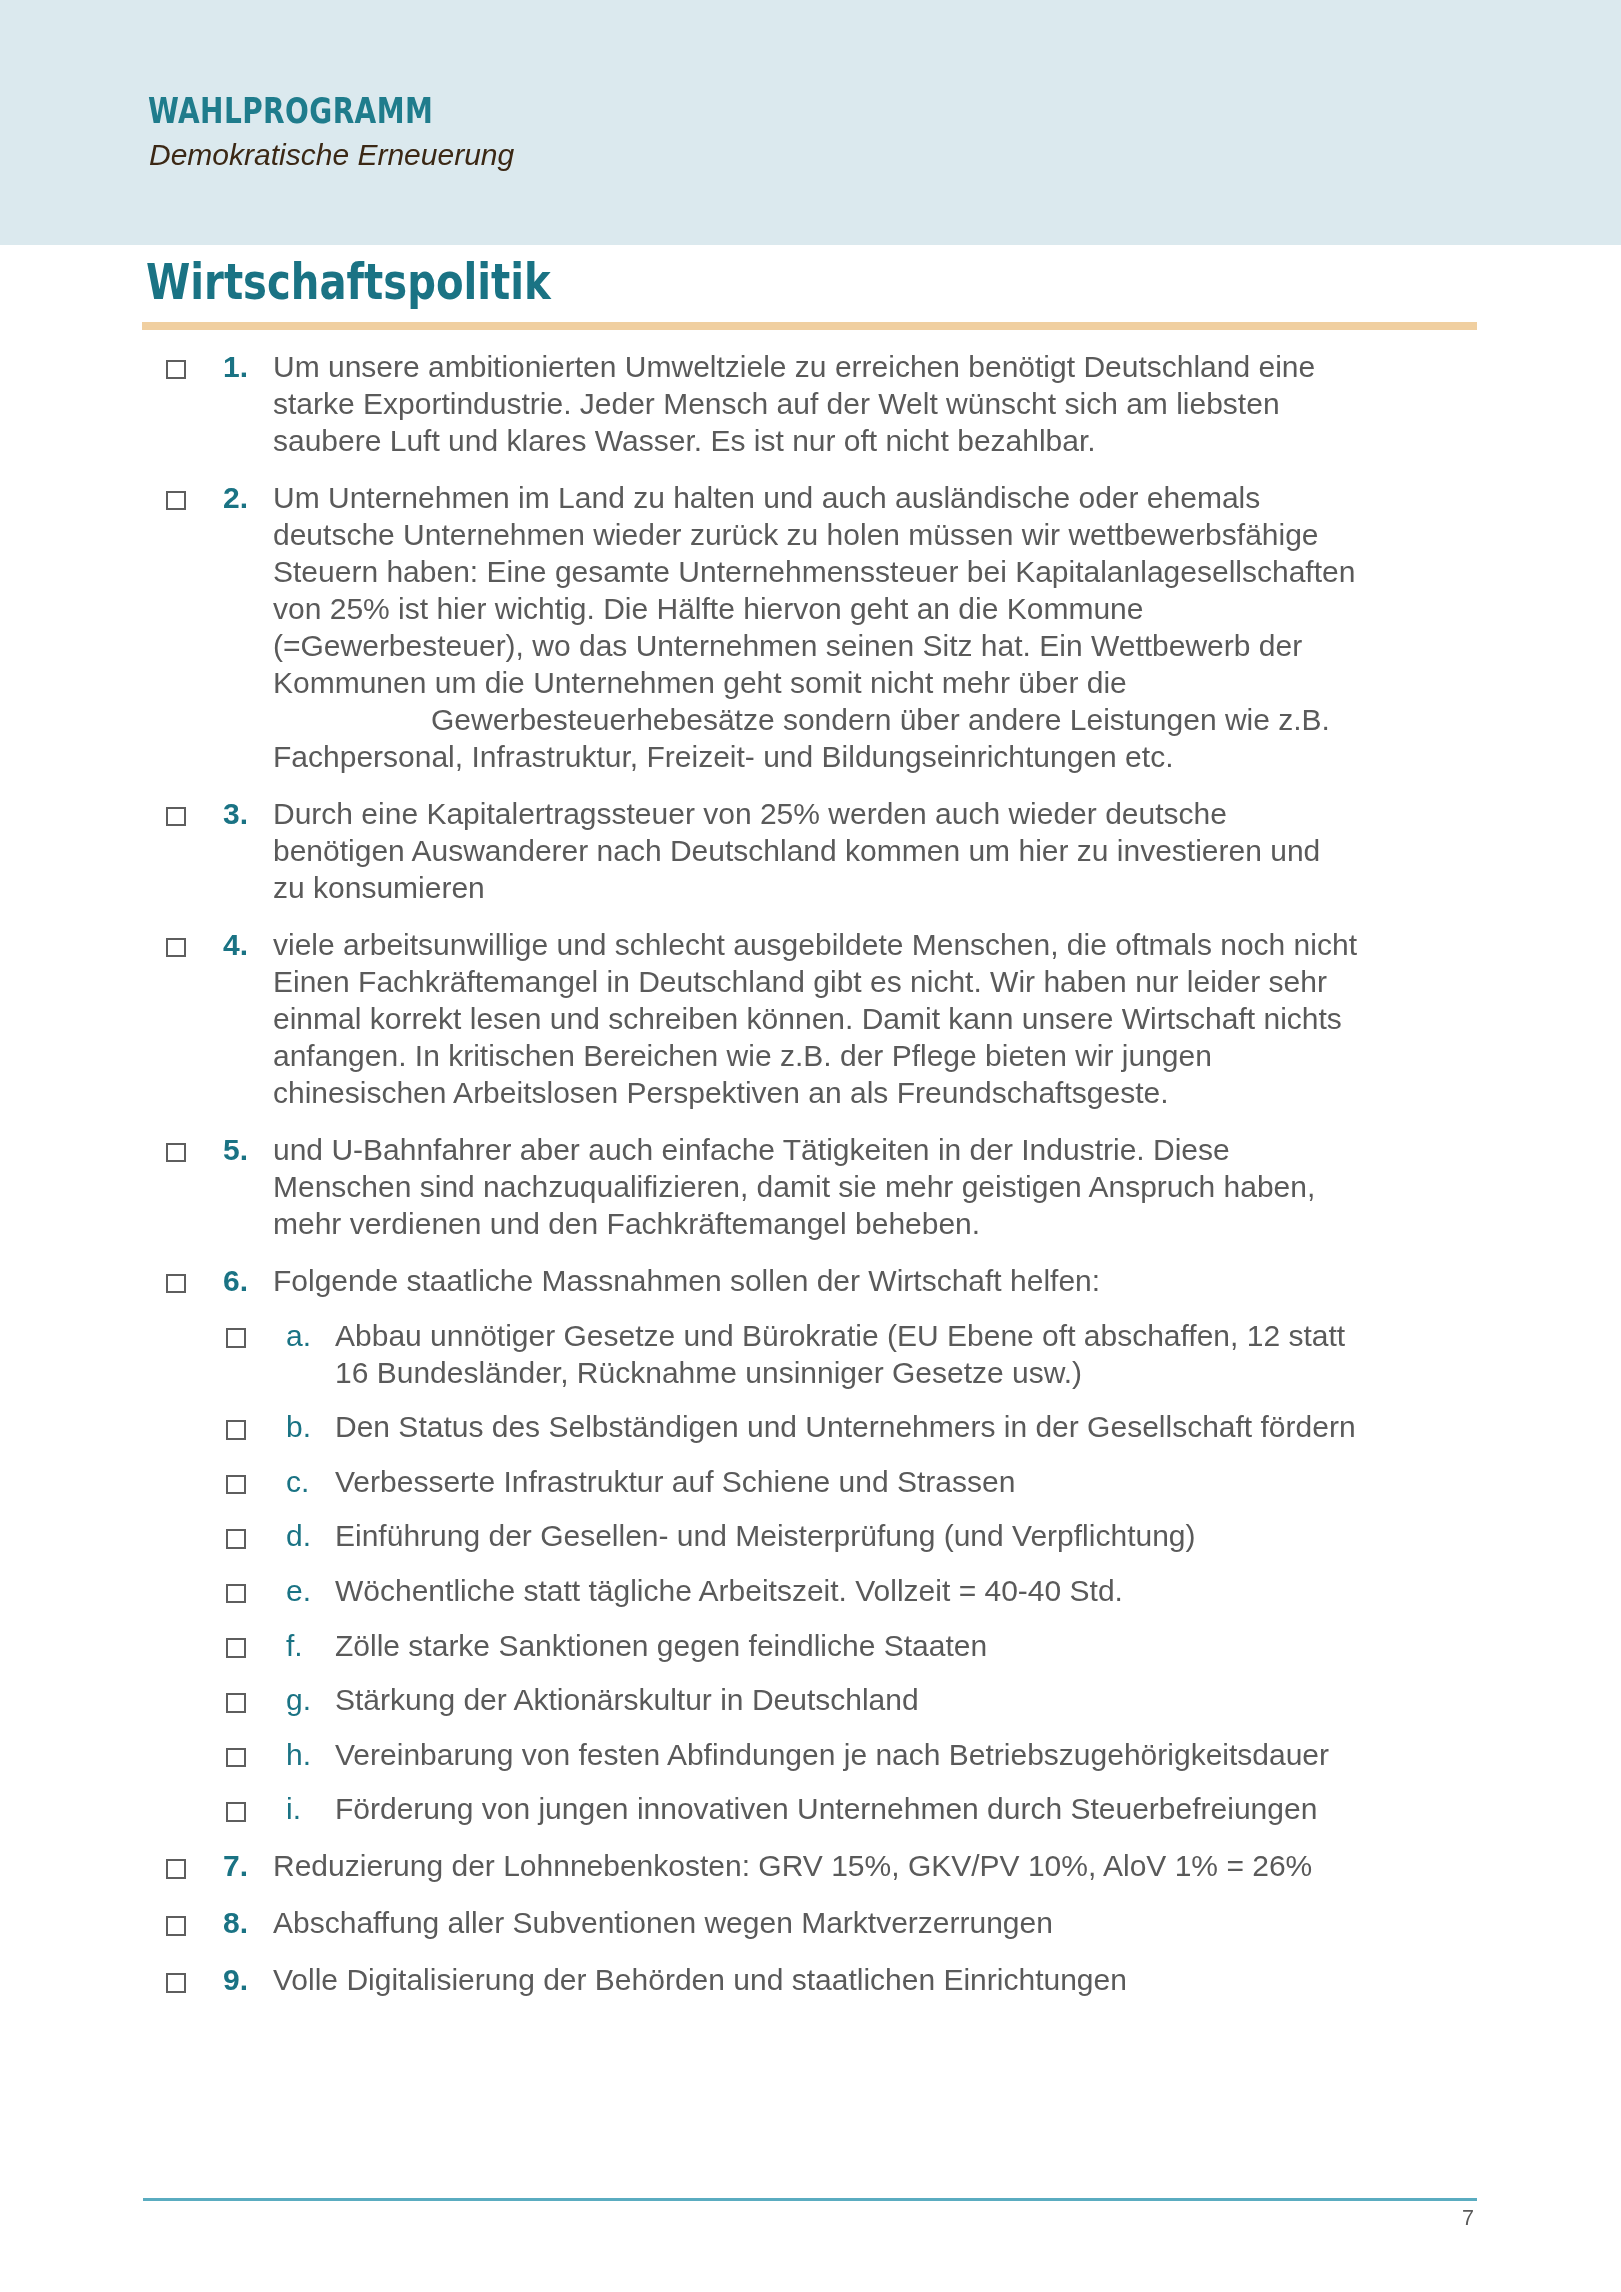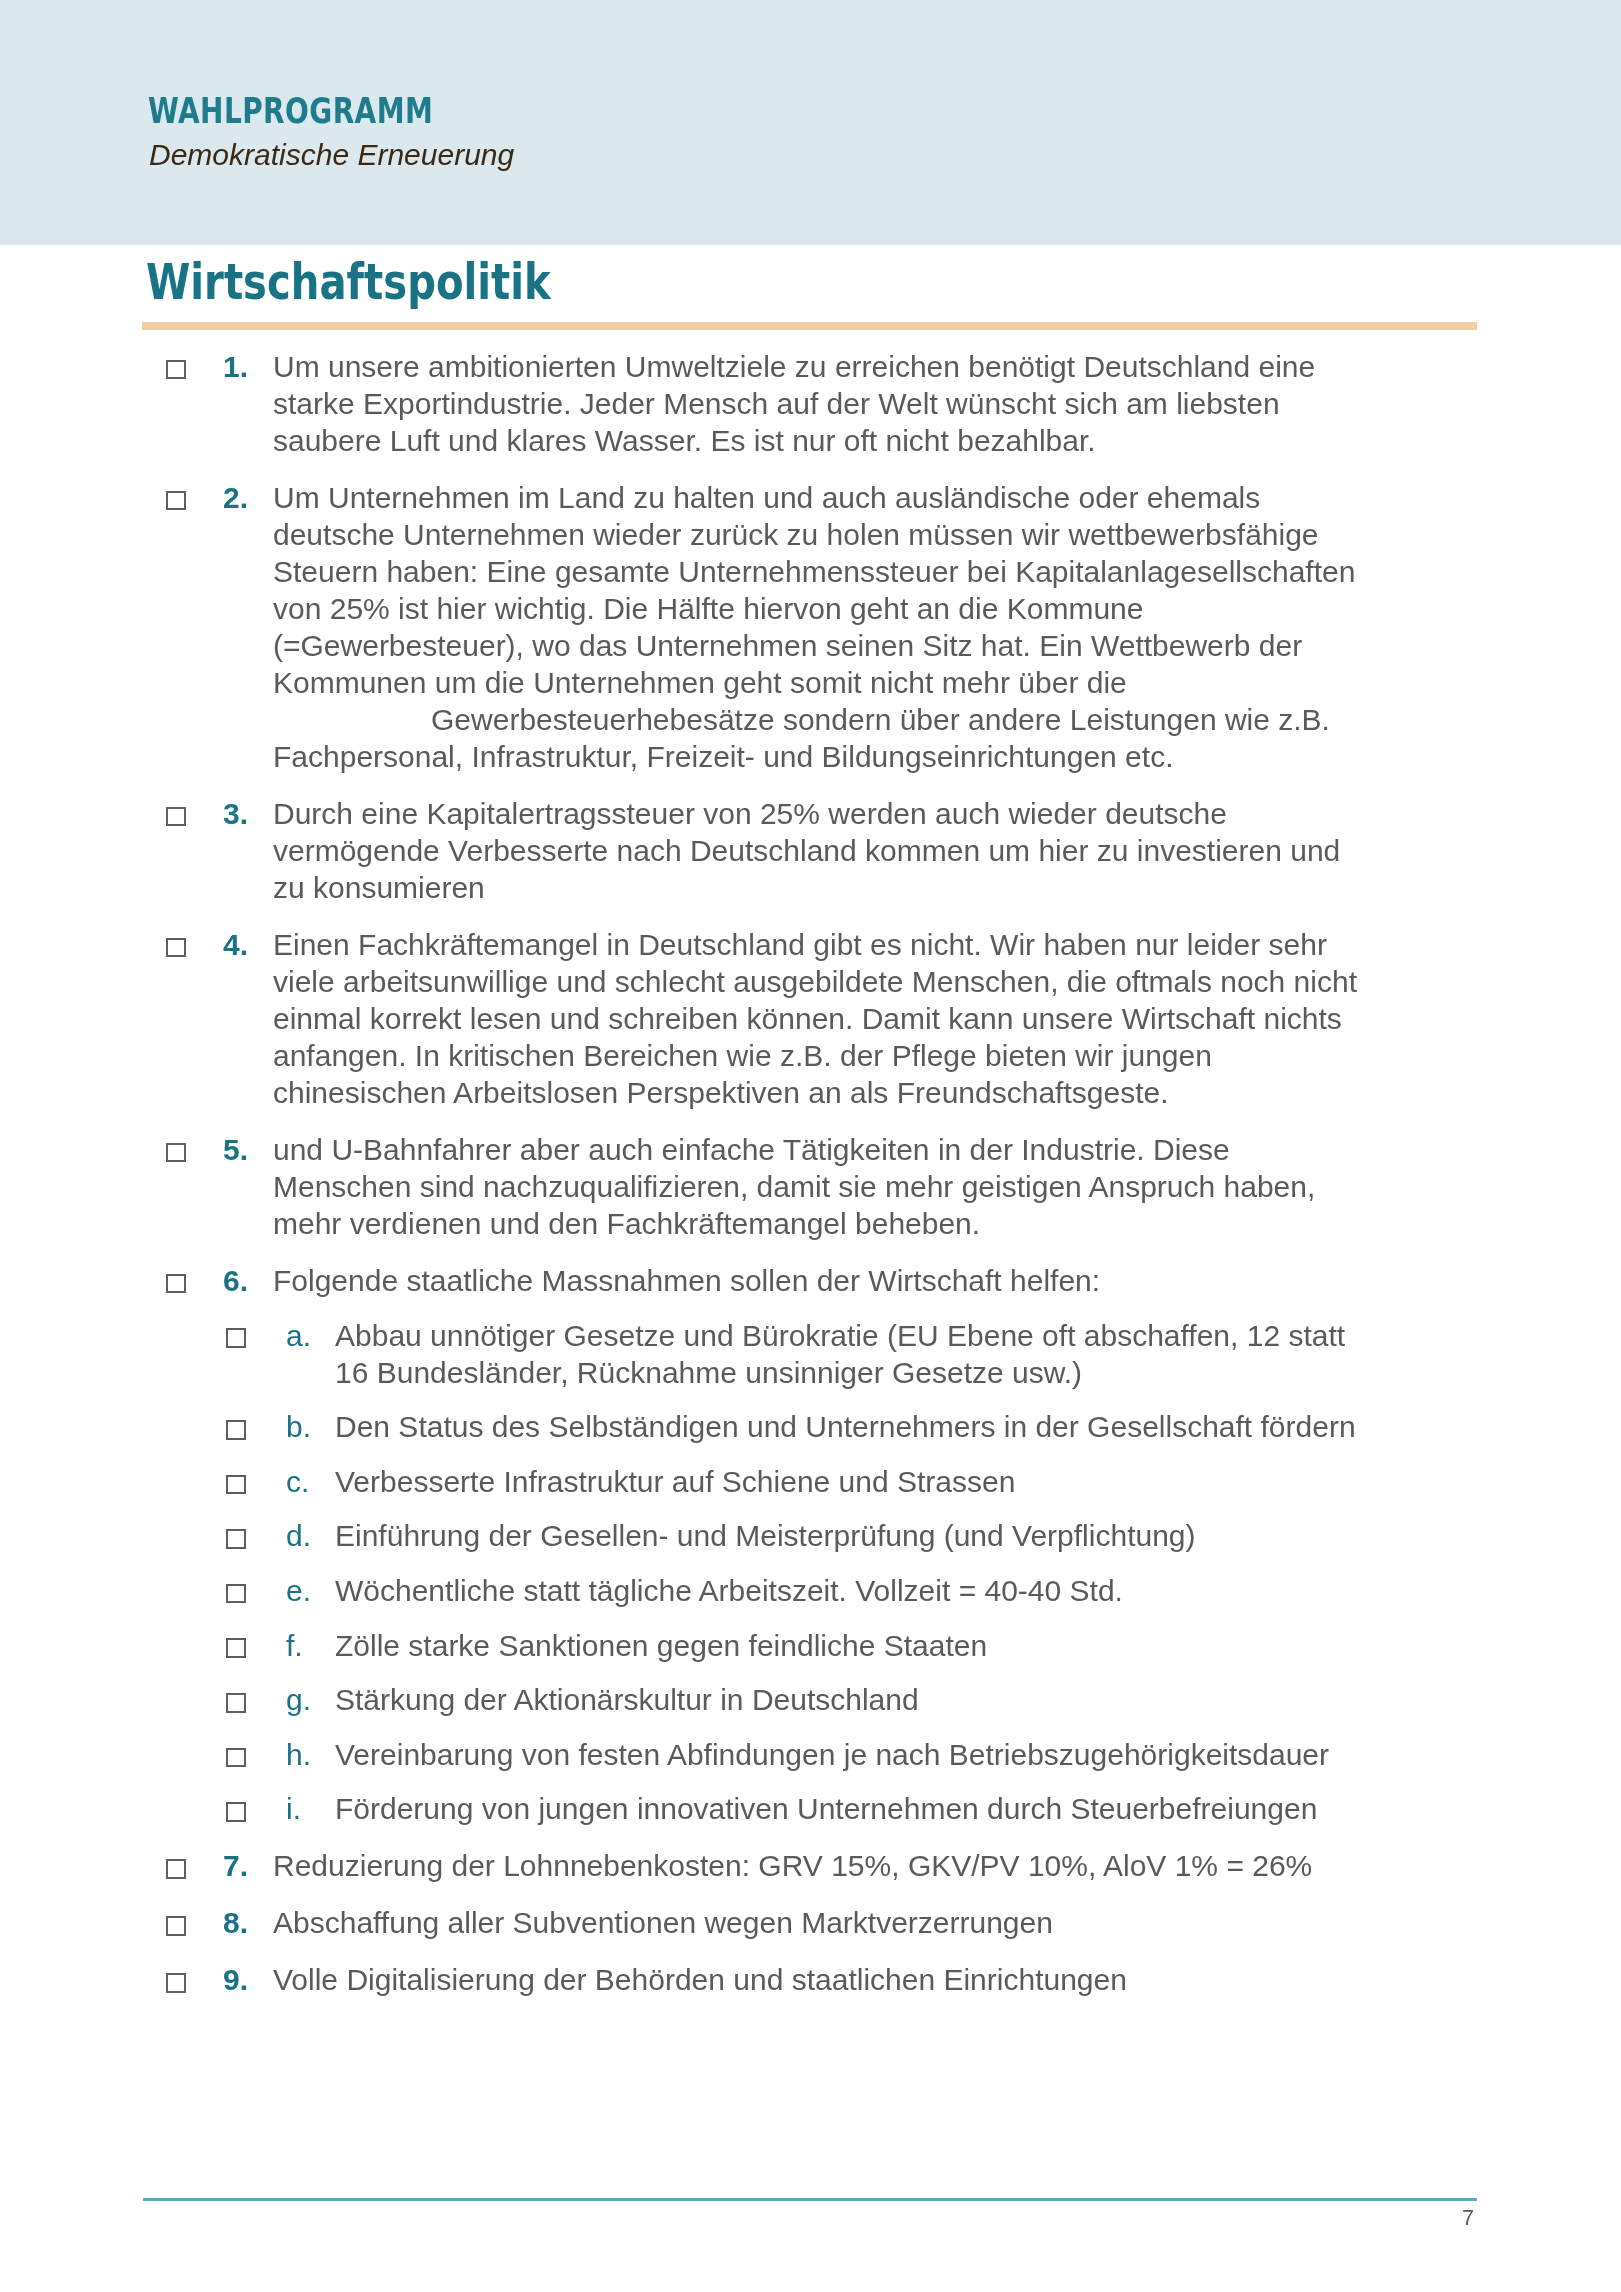--- a/index.html
+++ b/index.html
@@ -99,30 +99,30 @@
         <span style="display: block; white-space: nowrap;">Kommunen um die Unternehmen geht somit nicht mehr über die</span>
         <span style="display: block; white-space: nowrap; text-align: center;">Gewerbesteuerhebesätze sondern über andere Leistungen wie z.B.</span>
         <span style="display: block; white-space: nowrap;">Fachpersonal, Infrastruktur, Freizeit- und Bildungseinrichtungen etc.</span>
       </span>
     </div>
     <div class="item main">
       <span class="cb"></span>
       <span class="num">3.</span>
       <span class="text">
         <span style="display: block; white-space: nowrap;">Durch eine Kapitalertragssteuer von 25% werden auch wieder deutsche</span>
-        <span style="display: block; white-space: nowrap;">vermögende Verbesserte nach Deutschland kommen um hier zu investieren und</span>
+        <span style="display: block; white-space: nowrap;">benötigen Auswanderer nach Deutschland kommen um hier zu investieren und</span>
         <span style="display: block; white-space: nowrap;">zu konsumieren</span>
       </span>
     </div>
     <div class="item main">
       <span class="cb"></span>
       <span class="num">4.</span>
       <span class="text">
+        <span style="display: block; white-space: nowrap;">viele arbeitsunwillige und schlecht ausgebildete Menschen, die oftmals noch nicht</span>
         <span style="display: block; white-space: nowrap;">Einen Fachkräftemangel in Deutschland gibt es nicht. Wir haben nur leider sehr</span>
-        <span style="display: block; white-space: nowrap;">viele arbeitsunwillige und schlecht ausgebildete Menschen, die oftmals noch nicht</span>
         <span style="display: block; white-space: nowrap;">einmal korrekt lesen und schreiben können. Damit kann unsere Wirtschaft nichts</span>
         <span style="display: block; white-space: nowrap;">anfangen. In kritischen Bereichen wie z.B. der Pflege bieten wir jungen</span>
         <span style="display: block; white-space: nowrap;">chinesischen Arbeitslosen Perspektiven an als Freundschaftsgeste.</span>
       </span>
     </div>
     <div class="item main">
       <span class="cb"></span>
       <span class="num">5.</span>
       <span class="text">
         <span style="display: block; white-space: nowrap;">und U-Bahnfahrer aber auch einfache Tätigkeiten in der Industrie. Diese</span>

